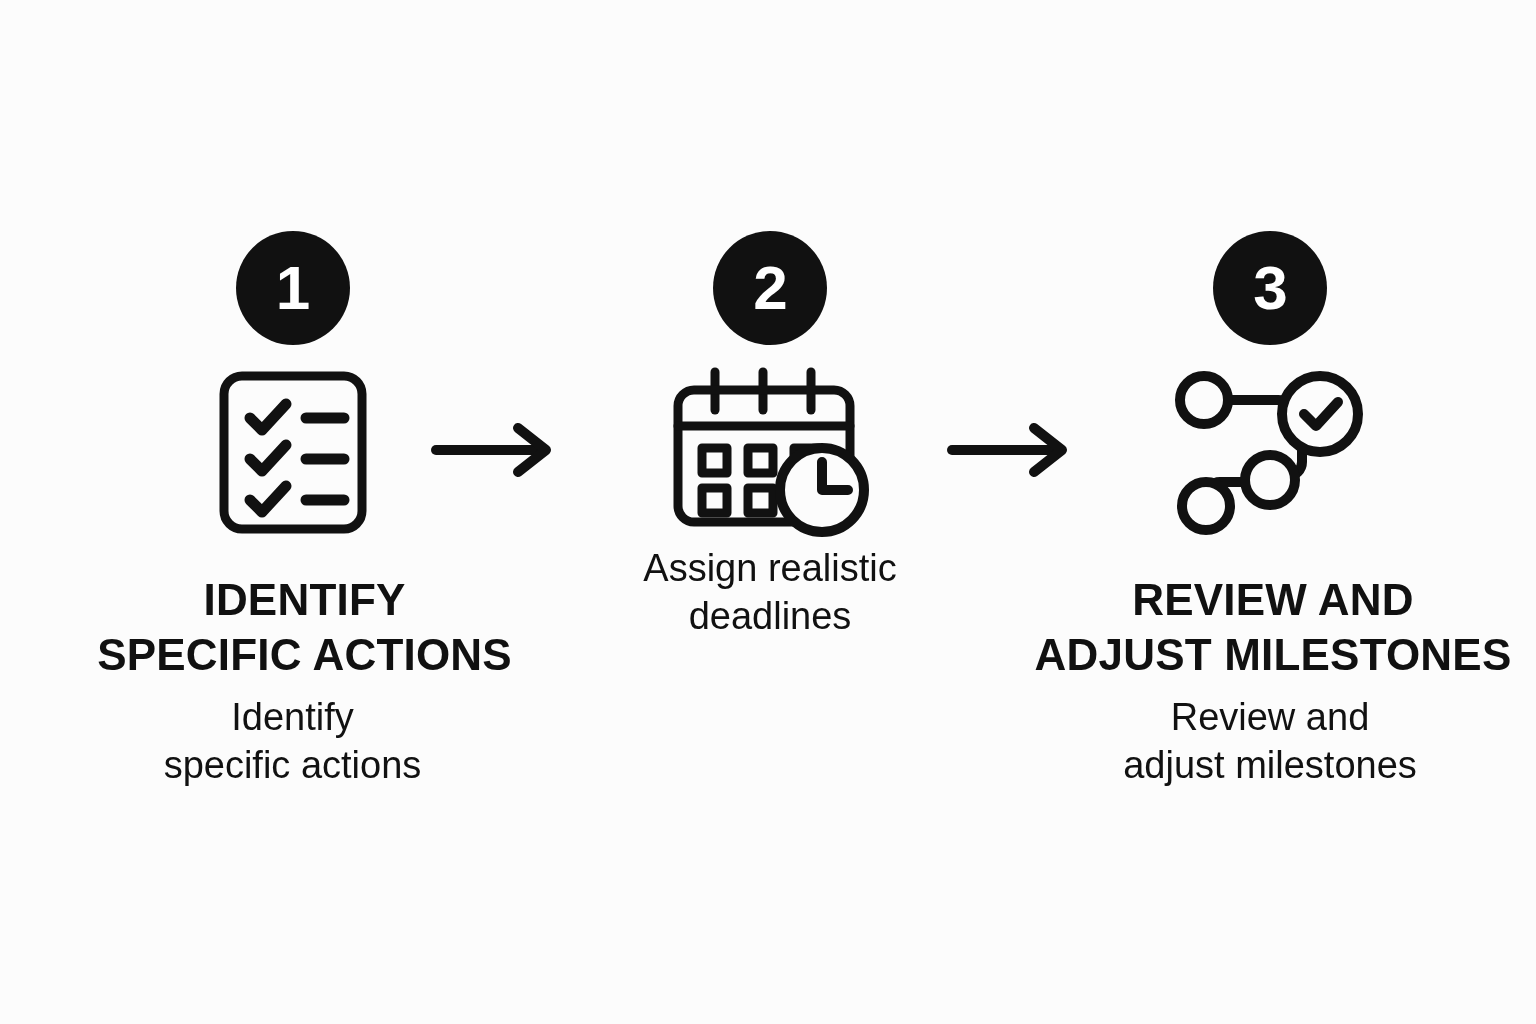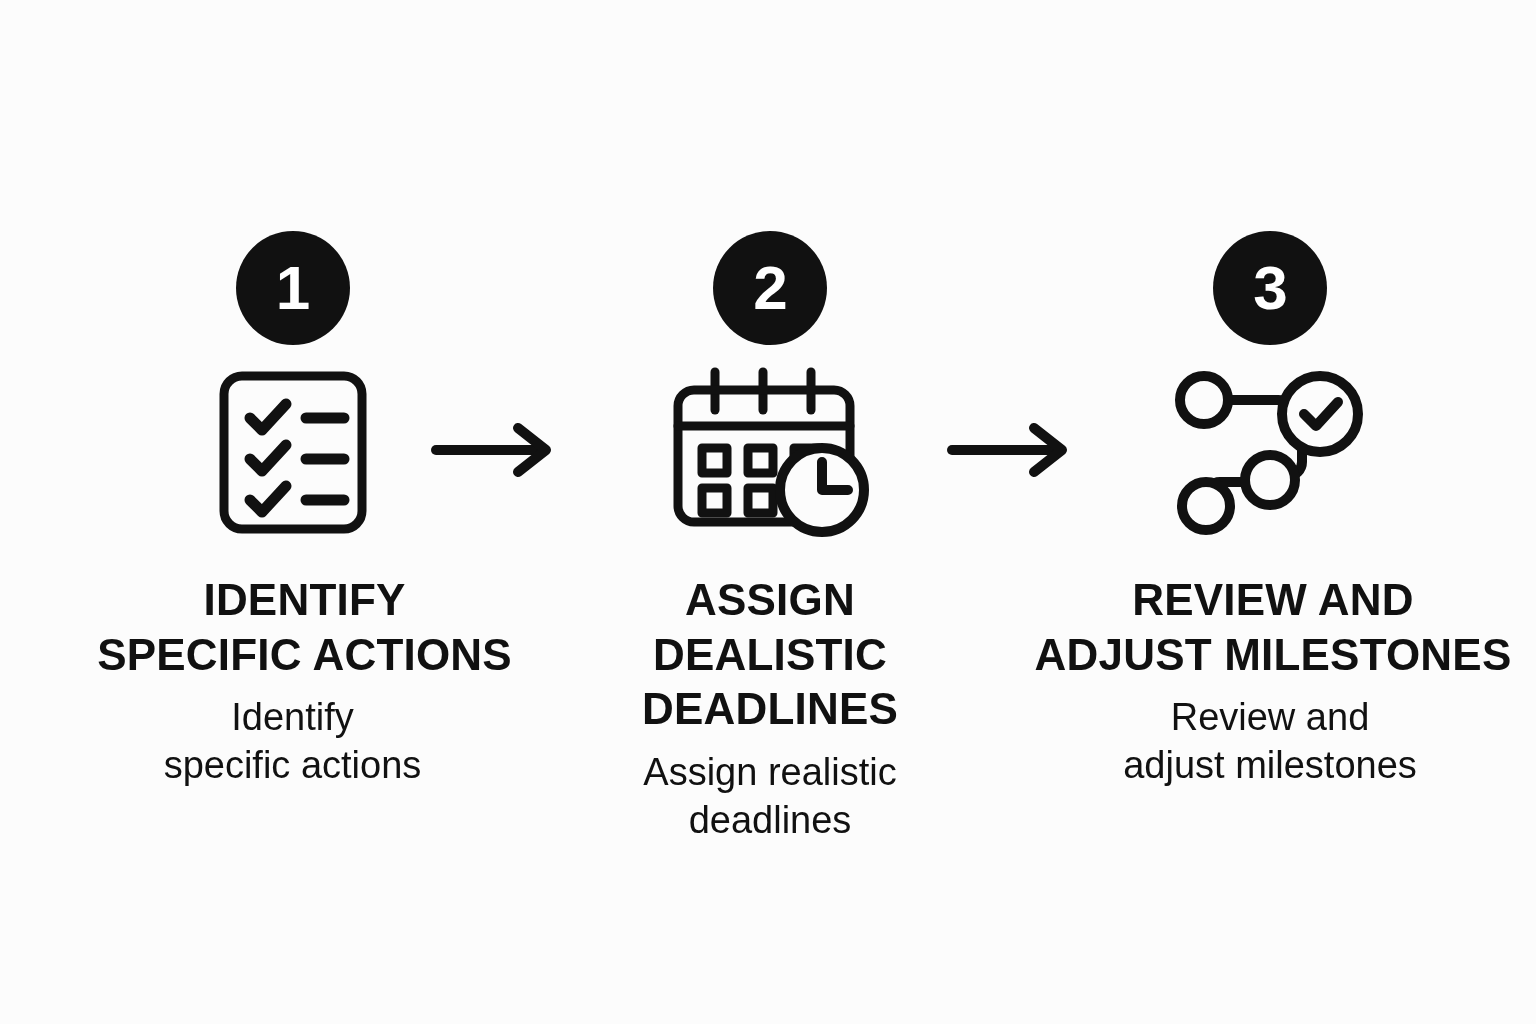--- a/index.html
+++ b/index.html
@@ -148,23 +148,20 @@
         <rect x="124" y="82" width="25" height="25" stroke-width="9"></rect>
 
         <rect x="32" y="122" width="25" height="25" stroke-width="9"></rect>
         <rect x="78" y="122" width="25" height="25" stroke-width="9"></rect>
 
         <circle cx="152" cy="124" r="42" fill="#fcfcfc" stroke="#111111" stroke-width="10"></circle>
         <polyline points="152,96 152,124 178,124" stroke-width="10"></polyline>
       </svg>
     </div>
 
-    <div class="step-title">ASSIGN
-DEALISTIC
-DEADLINES</div>
     <div class="step-desc">Assign realistic
 deadlines</div>
   </div>
 
   <div class="arrow arrow-2">
     <svg width="126" height="56" viewBox="0 0 126 56" fill="none" stroke="#111111" stroke-width="10" stroke-linecap="round" stroke-linejoin="round">
       <line x1="6" y1="28" x2="112" y2="28"></line>
       <polyline points="88,6 116,28 88,50"></polyline>
     </svg>
   </div>

